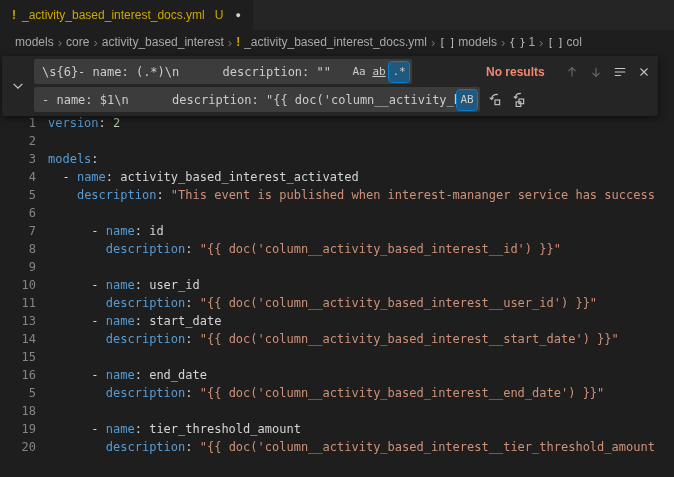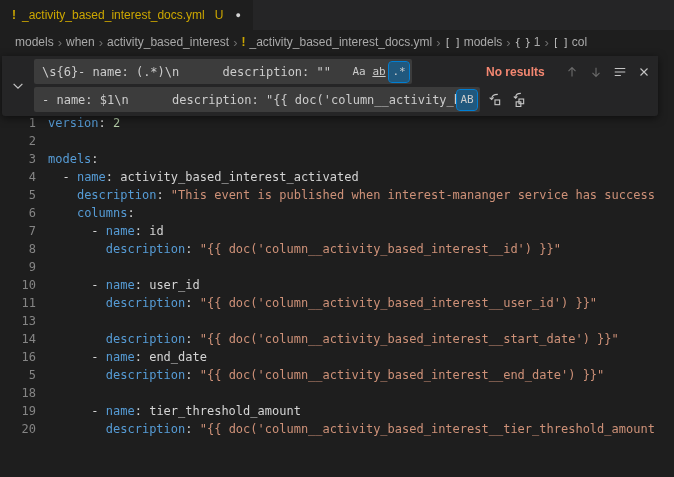--- a/index.html
+++ b/index.html
@@ -72,21 +72,21 @@
       <span class="mod-dot">●</span>
     </div>
   </div>
 
   <div class="breadcrumbs">
     <span class="crumb">
       <span class="crumb-label">models</span>
     </span>
     <span class="sep">›</span>
     <span class="crumb">
-      <span class="crumb-label">when</span>
+      <span class="crumb-label">core</span>
     </span>
     <span class="sep">›</span>
     <span class="crumb">
       <span class="crumb-label">activity_based_interest</span>
     </span>
     <span class="sep">›</span>
     <span class="crumb">
       <span class="warn-badge">!</span>
       <span class="crumb-label">_activity_based_interest_docs.yml</span>
     </span>
@@ -181,28 +181,29 @@
     </div>
   </div>
 
   <div class="editor">
     <div id="editor-lines">
         <div class="code-line"><span class="ln">1</span><span class="code"><span class="tok-k">version</span><span class="tok-p">: </span><span class="tok-n">2</span></span></div>
         <div class="code-line"><span class="ln">2</span><span class="code"></span></div>
         <div class="code-line"><span class="ln">3</span><span class="code"><span class="tok-k">models</span><span class="tok-p">:</span></span></div>
         <div class="code-line"><span class="ln">4</span><span class="code"><span class="tok-p">  - </span><span class="tok-k">name</span><span class="tok-p">: activity_based_interest_activated</span></span></div>
         <div class="code-line"><span class="ln">5</span><span class="code"><span class="tok-p">    </span><span class="tok-k">description</span><span class="tok-p">: </span><span class="tok-s">"This event is published when interest-mananger service has success</span></span></div>
-        <div class="code-line"><span class="ln">6</span><span class="code"><span class="tok-p">    </span><span class="tok-k">columns</span><span class="tok-p">:</span></span></div>
+        <div class="code-line"><span class="ln">6</span></div>
         <div class="code-line"><span class="ln">7</span><span class="code"><span class="tok-p">      - </span><span class="tok-k">name</span><span class="tok-p">: id</span></span></div>
         <div class="code-line"><span class="ln">8</span><span class="code"><span class="tok-p">        </span><span class="tok-k">description</span><span class="tok-p">: </span><span class="tok-s">"{{ doc('column__activity_based_interest__id') }}"</span></span></div>
         <div class="code-line"><span class="ln">9</span><span class="code"></span></div>
         <div class="code-line"><span class="ln">10</span><span class="code"><span class="tok-p">      - </span><span class="tok-k">name</span><span class="tok-p">: user_id</span></span></div>
         <div class="code-line"><span class="ln">11</span><span class="code"><span class="tok-p">        </span><span class="tok-k">description</span><span class="tok-p">: </span><span class="tok-s">"{{ doc('column__activity_based_interest__user_id') }}"</span></span></div>
-        <div class="code-line"><span class="ln">13</span></div>
+        <div class="code-line"><span class="ln">13</span><span class="code"><span class="tok-p">      - </span><span class="tok-k">name</span><span class="tok-p">: start_date</span></span></div>
         <div class="code-line"><span class="ln">14</span><span class="code"><span class="tok-p">        </span><span class="tok-k">description</span><span class="tok-p">: </span><span class="tok-s">"{{ doc('column__activity_based_interest__start_date') }}"</span></span></div>
+        <div class="code-line"><span class="ln">15</span><span class="code"></span></div>
         <div class="code-line"><span class="ln">16</span><span class="code"><span class="tok-p">      - </span><span class="tok-k">name</span><span class="tok-p">: end_date</span></span></div>
         <div class="code-line"><span class="ln">5</span><span class="code"><span class="tok-p">        </span><span class="tok-k">description</span><span class="tok-p">: </span><span class="tok-s">"{{ doc('column__activity_based_interest__end_date') }}"</span></span></div>
         <div class="code-line"><span class="ln">18</span><span class="code"></span></div>
         <div class="code-line"><span class="ln">19</span><span class="code"><span class="tok-p">      - </span><span class="tok-k">name</span><span class="tok-p">: tier_threshold_amount</span></span></div>
         <div class="code-line"><span class="ln">20</span><span class="code"><span class="tok-p">        </span><span class="tok-k">description</span><span class="tok-p">: </span><span class="tok-s">"{{ doc('column__activity_based_interest__tier_threshold_amount</span></span></div>
       </div>
   </div>
 
 </div>
 

